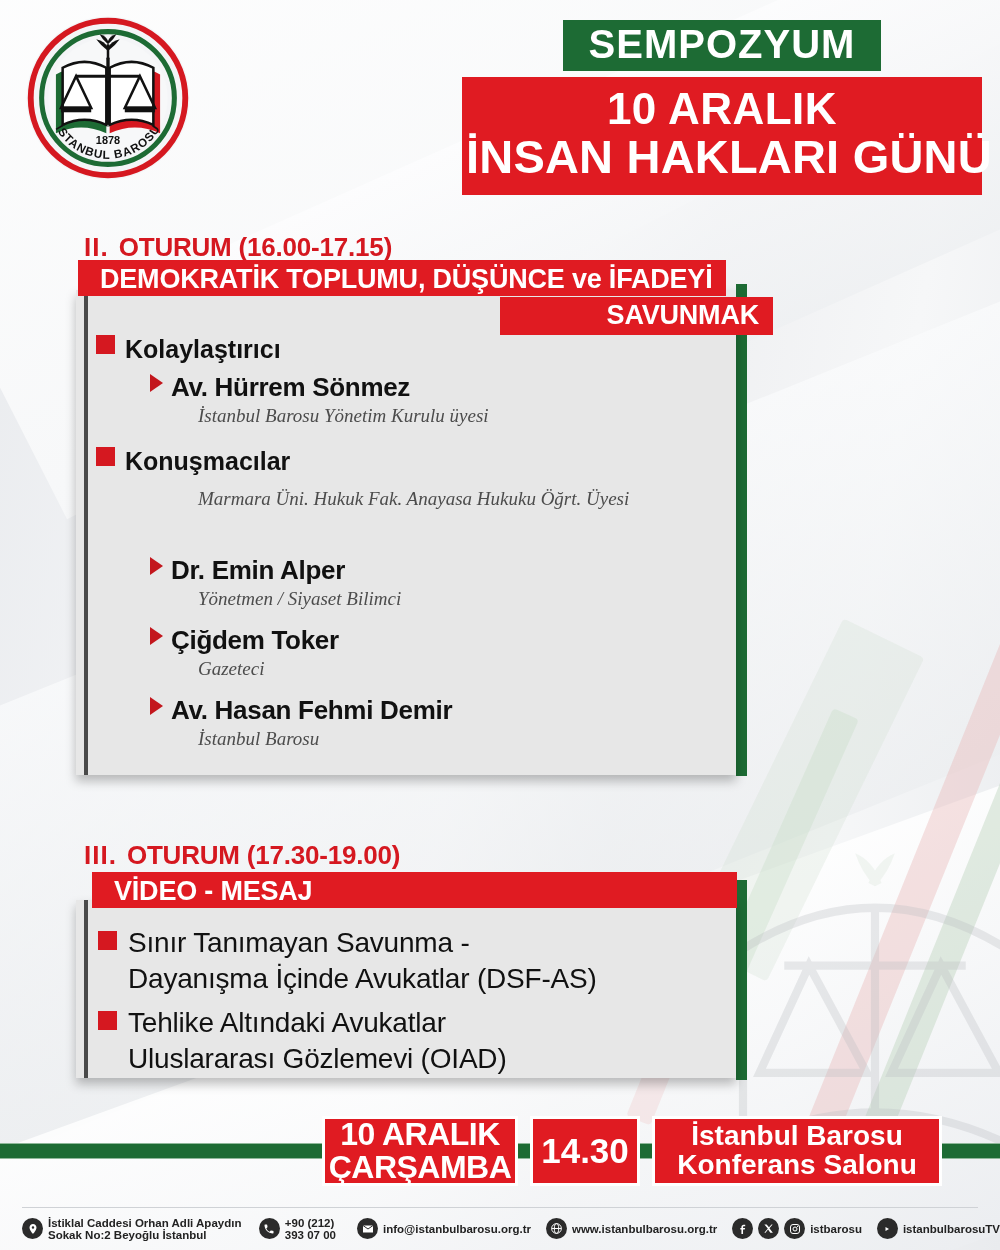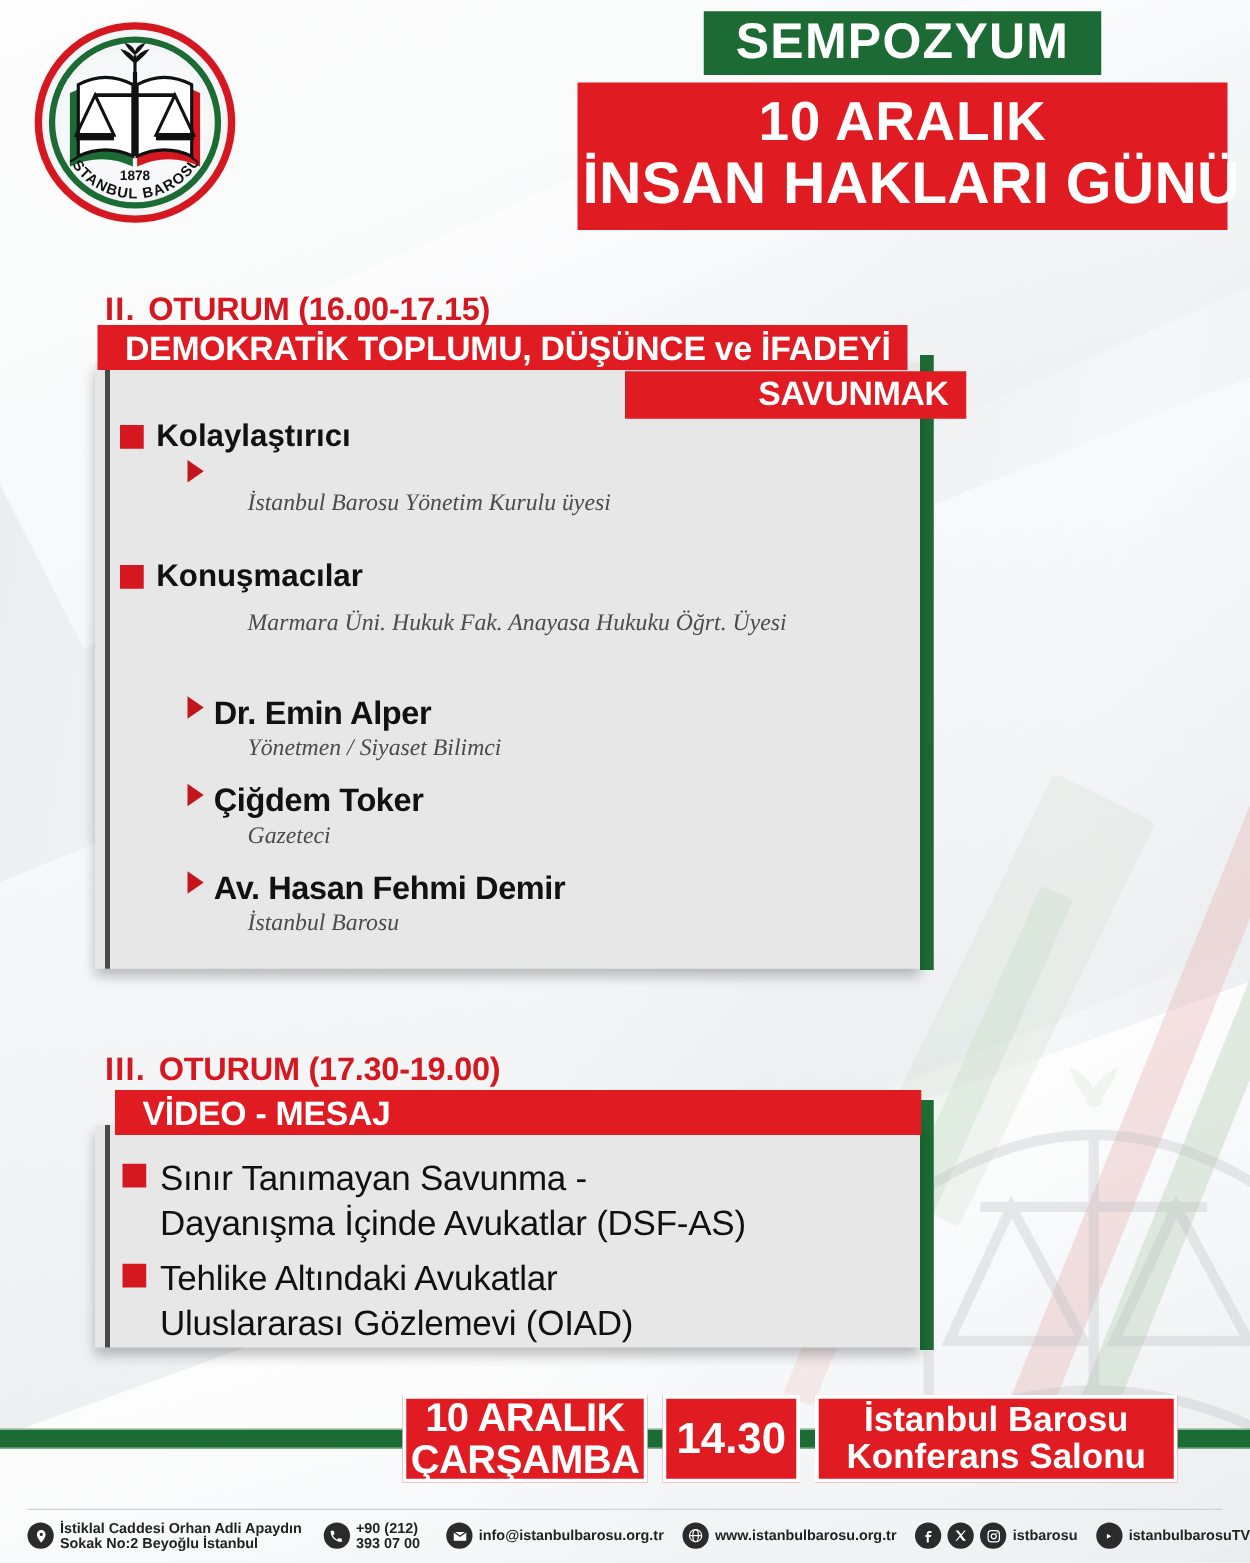--- a/index.html
+++ b/index.html
@@ -84,21 +84,21 @@
   .logo {
     position: absolute;
     top: 14px;
     left: 24px;
     width: 168px;
     height: 168px;
   }
 
   .header-block {
     position: absolute;
-    top: 9px;
+    top: 20px;
     right: 18px;
     width: 520px;
     text-align: center;
   }
   .banner-green {
     display: inline-block;
     background: #1d6b34;
     color: #ffffff;
     font-weight: bold;
     font-size: 40px;
@@ -183,21 +183,21 @@
     padding: 3px 14px 5px 24px;
     letter-spacing: -.2px;
     text-align: right;
     white-space: nowrap;
   }
 
   
   .cat {
     position: absolute;
     display: flex;
-    align-items: center;
+    align-items: flex-start;
     gap: 10px;
     font-size: 25px;
     font-weight: bold;
     color: #111;
   }
   .sq {
     width: 19px; height: 19px;
     background: #d51820;
     flex: 0 0 auto;
     display: inline-block;
@@ -393,20 +393,21 @@
   </div>
   <div class="red-head-2" style="left:500px; top:297px; width:273px;">SAVUNMAK</div>
 
   <div class="cat" style="left:96px; top:335px;">
     <span class="sq"></span>
     <span>Kolaylaştırıcı</span>
   </div>
   <div class="person" style="left:150px; top:372px;">
     <div class="nm">
         <span class="tri"></span>
+        <span>Av. Hürrem Sönmez</span>
       </div>
     <div class="aff">İstanbul Barosu Yönetim Kurulu üyesi</div>
   </div>
 
   <div class="cat" style="left:96px; top:447px;">
     <span class="sq"></span>
     <span>Konuşmacılar</span>
   </div>
 
   <div class="person" style="left:150px; top:486px;">

